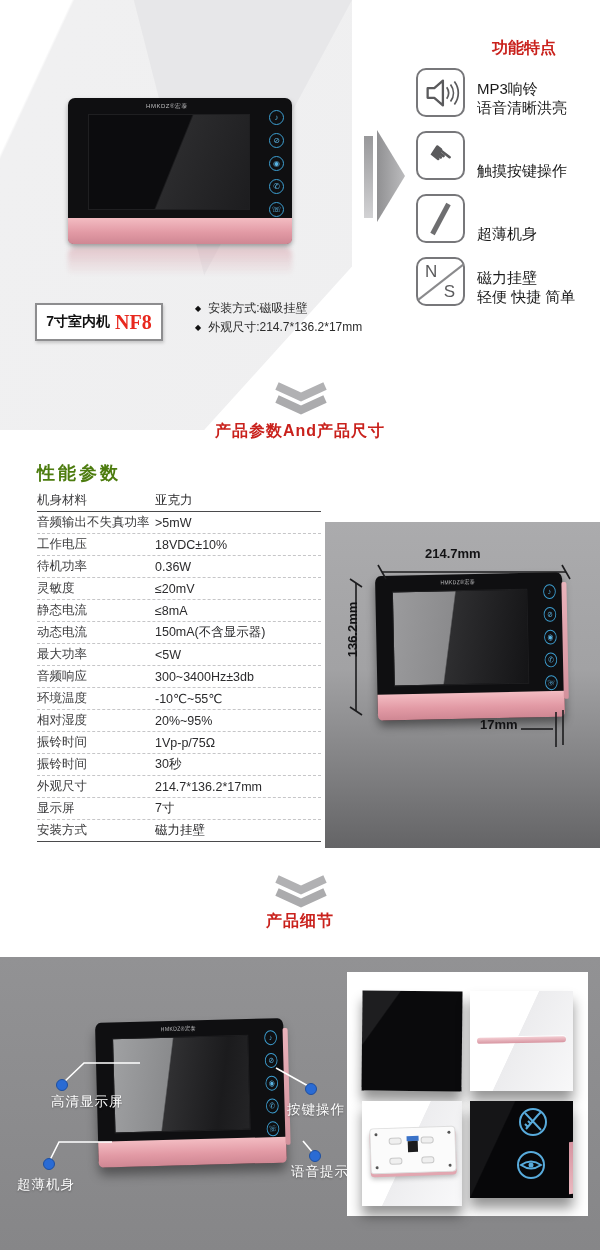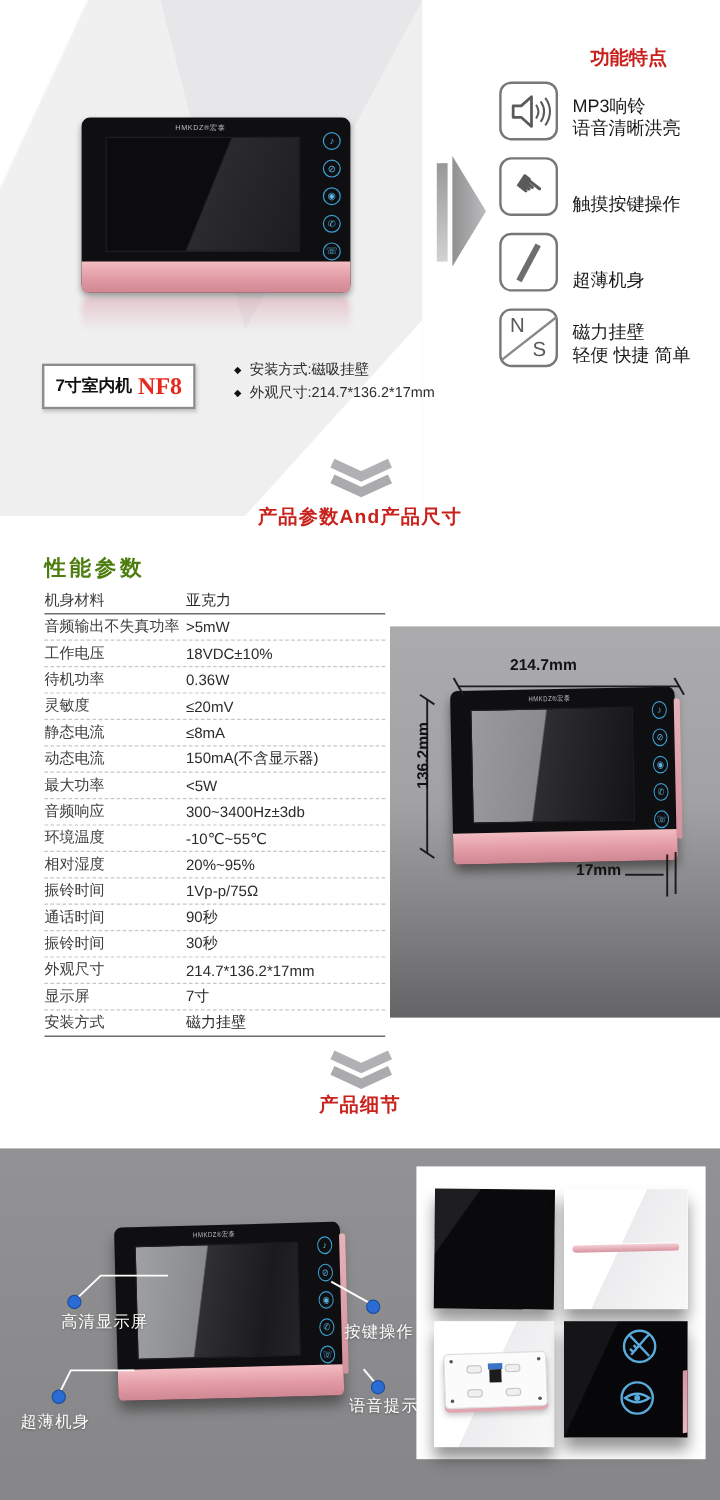--- a/index.html
+++ b/index.html
@@ -274,24 +274,20 @@
       </div>
       <div class="spec-row">
         <div class="l">相对湿度</div>
         <div class="v">20%~95%</div>
       </div>
       <div class="spec-row">
         <div class="l">振铃时间</div>
         <div class="v">1Vp-p/75Ω</div>
       </div>
       <div class="spec-row">
-        <div class="l">通话时间</div>
-        <div class="v">90秒</div>
-      </div>
-      <div class="spec-row">
         <div class="l">振铃时间</div>
         <div class="v">30秒</div>
       </div>
       <div class="spec-row">
         <div class="l">外观尺寸</div>
         <div class="v">214.7*136.2*17mm</div>
       </div>
       <div class="spec-row">
         <div class="l">显示屏</div>
         <div class="v">7寸</div>

